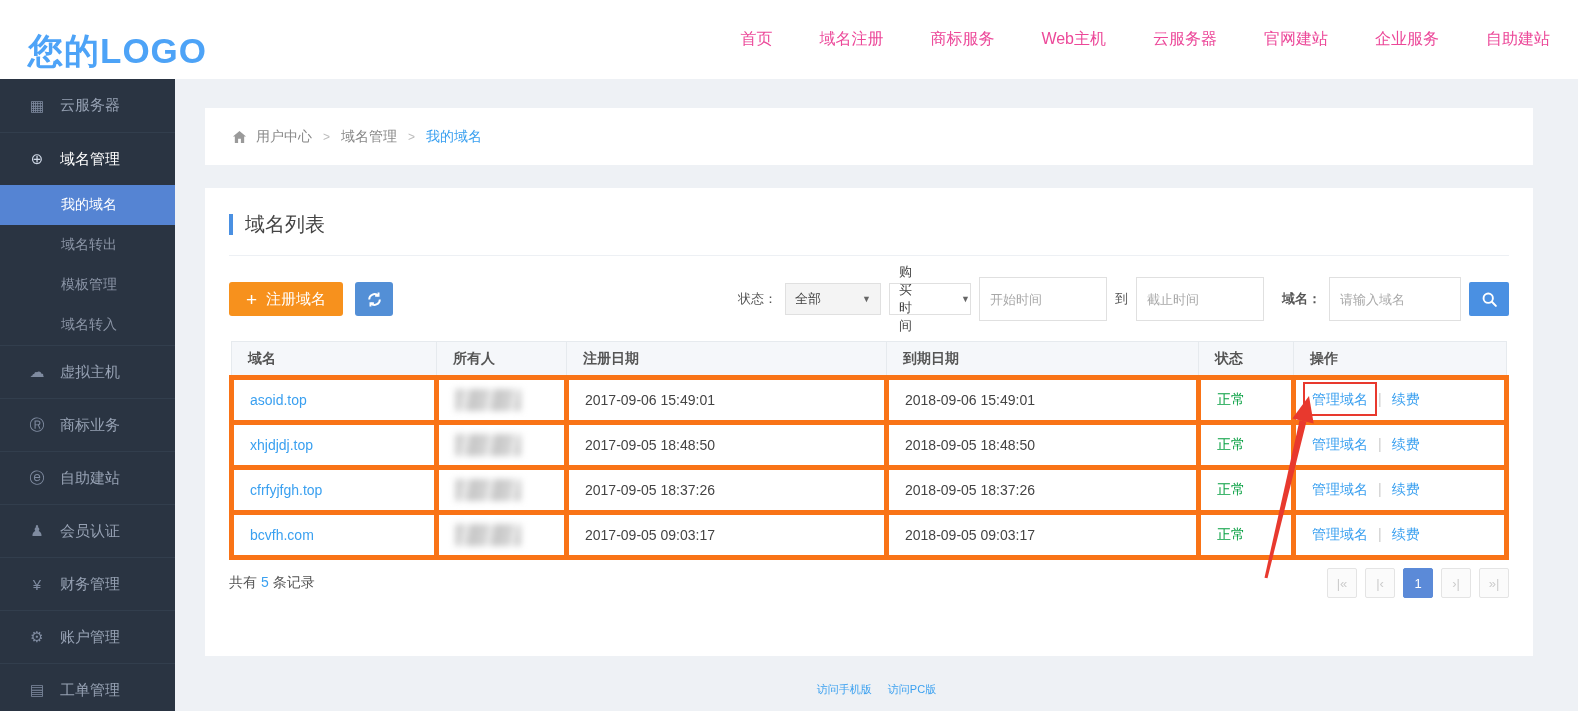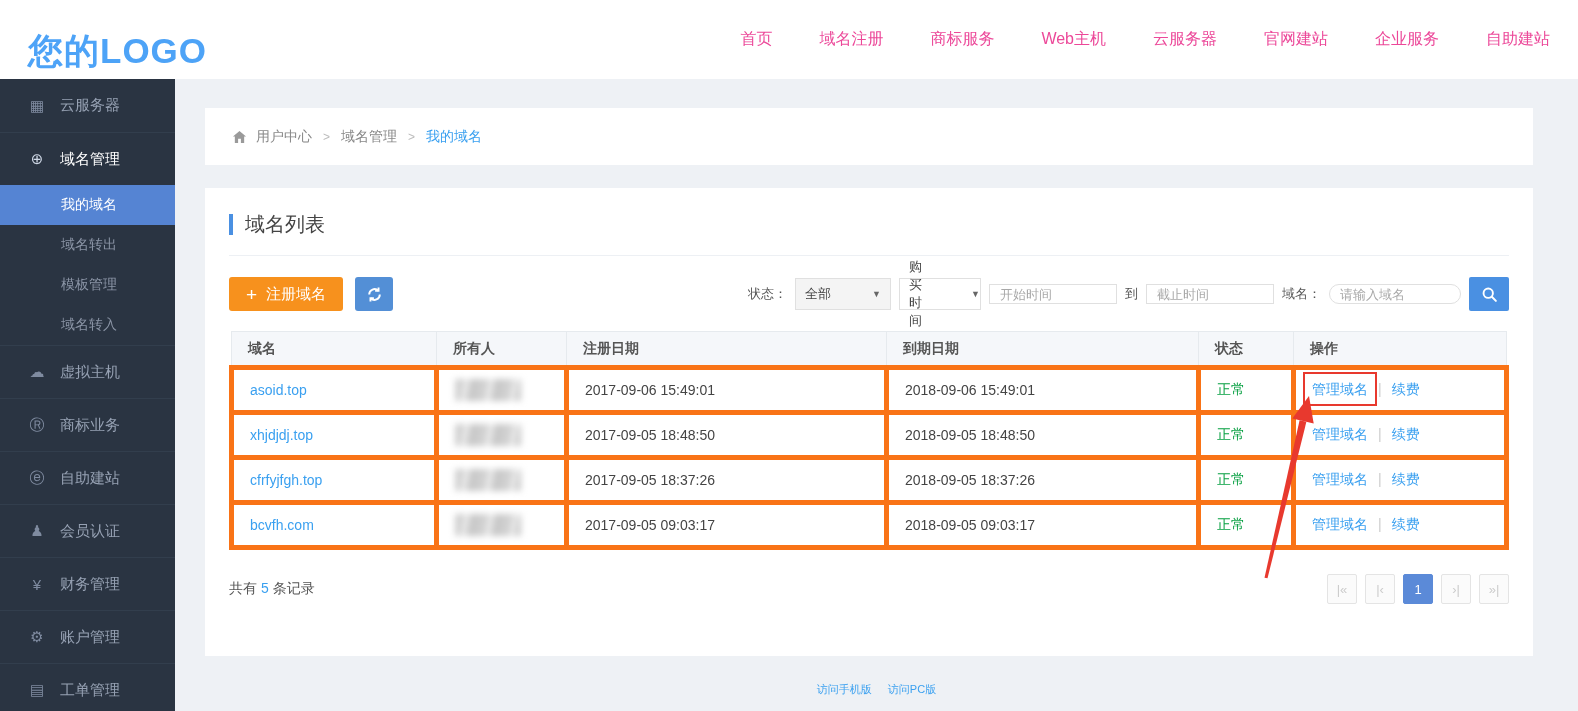--- a/index.html
+++ b/index.html
@@ -41,39 +41,39 @@
   .toolbar { margin-top:21px; display:flex; align-items:center; }
   .btn-register { height:34px; background:#f7911d; color:#fff; border:none; border-radius:3px; font-size:15px; display:flex; align-items:center; gap:9px; padding:0 17px; cursor:pointer; font-family:inherit; }
   .btn-register .plus { font-size:19px; line-height:1; }
   .btn-refresh { width:38px; height:34px; background:#538fd6; border:none; border-radius:3px; margin-left:12px; cursor:pointer; display:flex; align-items:center; justify-content:center; }
   .filters { margin-left:auto; display:flex; align-items:center; font-size:13px; color:#555; }
   .f-label { margin-right:8px; white-space:nowrap; }
   .f-select { height:32px; display:flex; align-items:center; justify-content:space-between; border:1px solid #e0e0e0; background:#f4f4f4; padding:0 9px; cursor:pointer; color:#444; margin-right:8px; }
   .f-select.status { width:96px; }
   .f-select.timetype { width:82px; background:#fff;gap:44px; }
   .f-caret { font-size:9px; color:#666; margin-left:5px; }
-  .f-input { height:20px; border:1px solid #e0e0e0; padding:0 10px; font-size:13px; width:128px; color:#444; font-family:inherit; }
+  .f-input { height:44px; border:1px solid #e0e0e0; padding:0 10px; font-size:13px; width:128px; color:#444; font-family:inherit; }
   .f-input::placeholder { color:#a8a8a8; }
   .to-label { margin:0 8px; }
-  .f-input.domain-input { width:132px;border-radius:16px; }
+  .f-input.domain-input { width:132px; }
   .btn-search { width:40px; height:34px; background:#4a90e2; border:none; border-radius:2px; display:flex; align-items:center; justify-content:center; cursor:pointer; margin-left:8px; }
 
   
   .domain-table { width:100%; border-collapse:collapse; margin-top:20px; font-size:14px; table-layout:fixed; }
   .domain-table th { background:#f5f7fa; border:1px solid #e6eaee; height:36px; text-align:left; padding-left:16px; font-weight:bold; color:#555; }
   .domain-table td { border:5px solid #f97316; height:45px; padding-left:16px; color:#444; }
   .domain-link { color:#3aa0f0; cursor:pointer; }
   .blur-block { width:66px; height:22px; border-radius:2px; background:repeating-linear-gradient(100deg,#d0d0d0 0 9px,#eaeaea 9px 15px,#c9c9c9 15px 24px); filter:blur(3px); }
   .status-ok { color:#0aa144; }
   .action-link { color:#3aa0f0; cursor:pointer; white-space:nowrap; }
   .action-sep { color:#ccc; margin:0 10px; }
   .action-link.red-boxed { outline:2px solid #e8392e; outline-offset:7px; }
 
   
-  .table-footer { margin-top:24px; display:flex; align-items:center; }
+  .table-footer { margin-top:8px; display:flex; align-items:center; }
   .record-count { font-size:14px; color:#555; }
   .count-num { color:#3aa0f0; margin:0 4px; }
   .pagination { margin-left:auto; display:flex; gap:8px; }
   .page-btn { min-width:30px; height:30px; border:1px solid #e4e4e4; background:#fbfbfb; color:#ccc; font-size:13px; display:flex; align-items:center; justify-content:center; cursor:pointer; border-radius:2px; padding:0 5px; }
   .page-btn.active { background:#5b8ad8; border-color:#5b8ad8; color:#fff; }
 
   
   .bottom-links { position:absolute; left:175px; right:0; top:682px; text-align:center; font-size:11px; }
   .bottom-link { color:#3aa0f0; margin:0 8px; cursor:pointer; }
 
@@ -194,21 +194,21 @@
           <span>全部</span>
           <span class="f-caret">▼</span>
         </div>
         <div class="f-select timetype">
           <span>购买时间</span>
           <span class="f-caret">▼</span>
         </div>
         <input class="f-input" type="text" placeholder="开始时间" style="">
         <span class="to-label">到</span>
         <input class="f-input" type="text" placeholder="截止时间" style="">
-        <span class="f-label" style="margin-left:8px;">域名：</span>
+        <span class="f-label" style="margin-left:18px;font-weight:bold;">域名：</span>
         <input class="f-input domain-input" type="text" placeholder="请输入域名" style="">
         <button class="btn-search">
           <span style="display:flex;">
             <svg width="17" height="17" viewBox="0 0 16 16">
                 <circle cx="6.8" cy="6.8" r="4.4" fill="none" stroke="#fff" stroke-width="1.8"></circle>
                 <line x1="10.2" y1="10.2" x2="14" y2="14" stroke="#fff" stroke-width="1.9" stroke-linecap="round"></line>
               </svg>
           </span>
         </button>
       </div>

